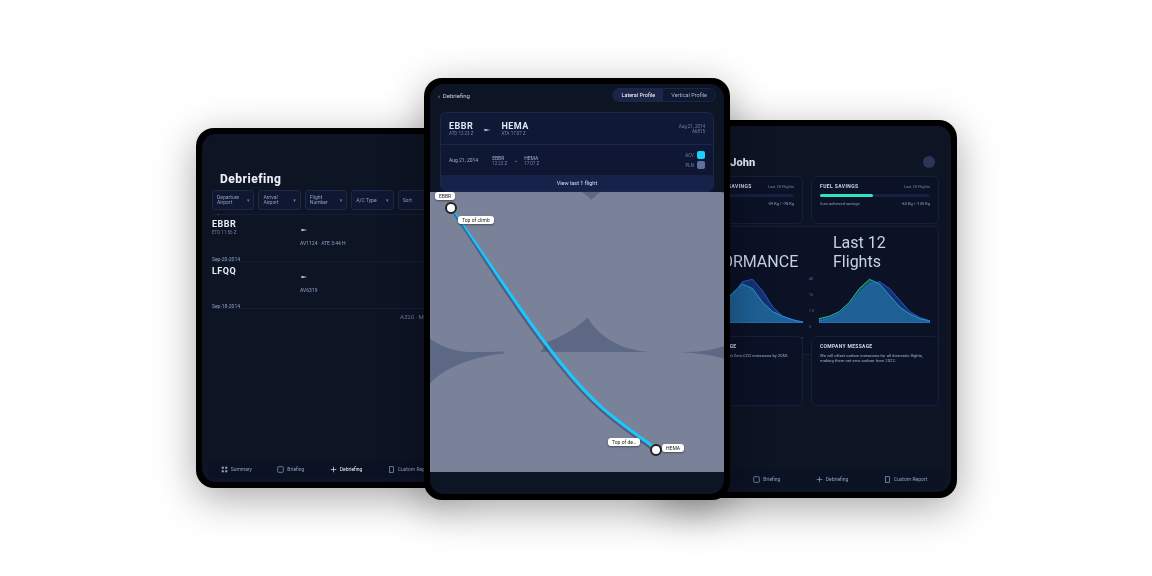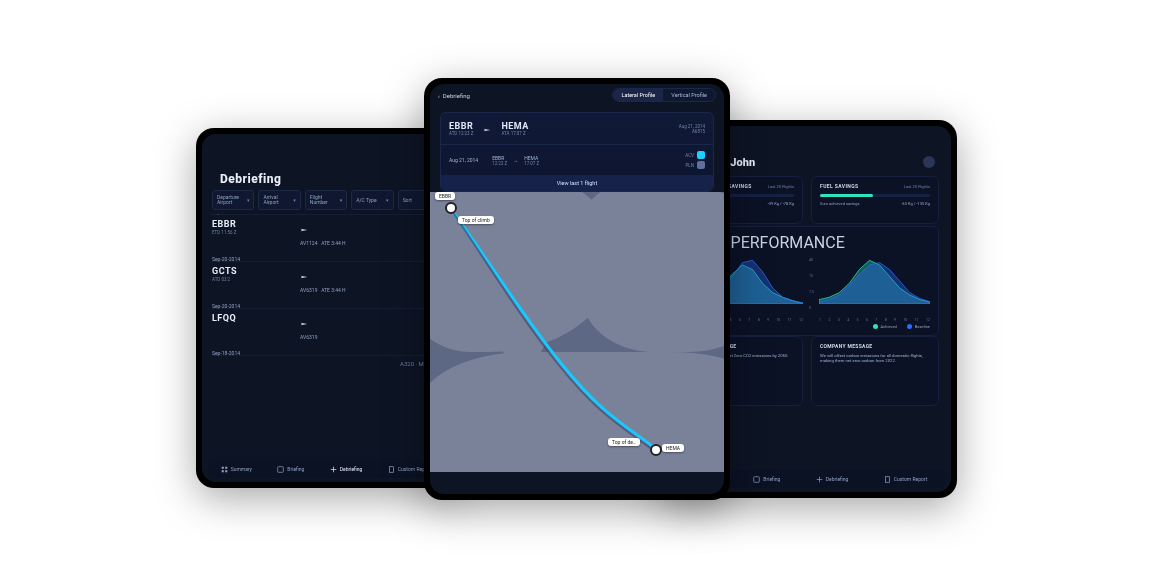--- a/index.html
+++ b/index.html
@@ -129,34 +129,20 @@
                 <div><svg class="ic" viewBox="0 0 24 24" fill="#c9d2e3">
                     <path d="M2 16l20-4-20-4 4 4-4 4z"></path>
                   </svg></div>
                 <div class="fl">AV1124 &nbsp; ATE 3:44 H</div>
               </div>
               <div class="cell-right">A3…</div>
             </div>
             <div class="row">
               <div class="date">Sep-20-2014</div>
               <div class="cell-left">
-                <div class="ap">GCTS</div>
-                <div class="sub">ATD 03:2</div>
-              </div>
-              <div class="cell-mid">
-                <div><svg class="ic" viewBox="0 0 24 24" fill="#c9d2e3">
-                    <path d="M2 16l20-4-20-4 4 4-4 4z"></path>
-                  </svg></div>
-                <div class="fl">AV6319 &nbsp; ATE 3:44 H</div>
-              </div>
-              <div class="cell-right">A3…</div>
-            </div>
-            <div class="row">
-              <div class="date">Sep-20-2014</div>
-              <div class="cell-left">
                 <div class="ap">LFQQ</div>
                 <div class="sub"></div>
               </div>
               <div class="cell-mid">
                 <div><svg class="ic" viewBox="0 0 24 24" fill="#c9d2e3">
                     <path d="M2 16l20-4-20-4 4 4-4 4z"></path>
                   </svg></div>
                 <div class="fl">AV6319 &nbsp; </div>
               </div>
               <div class="cell-right">A3…</div>
@@ -317,20 +303,21 @@
           <div class="kfoot">
                 <span>Sum achieved savings</span>
                 <span>-63 Kg / -135 Kg</span>
               </div>
         </div>
       </div>
 
       <div class="pp">
         <div class="hd">
               <span class="ttl">PILOT PERFORMANCE</span>
+              <span class="meta">Last 12 Flights</span>
             </div>
         <div class="charts">
           <div class="mini">
             <div class="ylabels">
                   <span>40</span>
                   <span>15</span>
                   <span>7.5</span>
                   <span>0</span>
                 </div>
             <svg class="chart-svg" id="chartA" viewBox="0 0 120 50" preserveAspectRatio="none">

